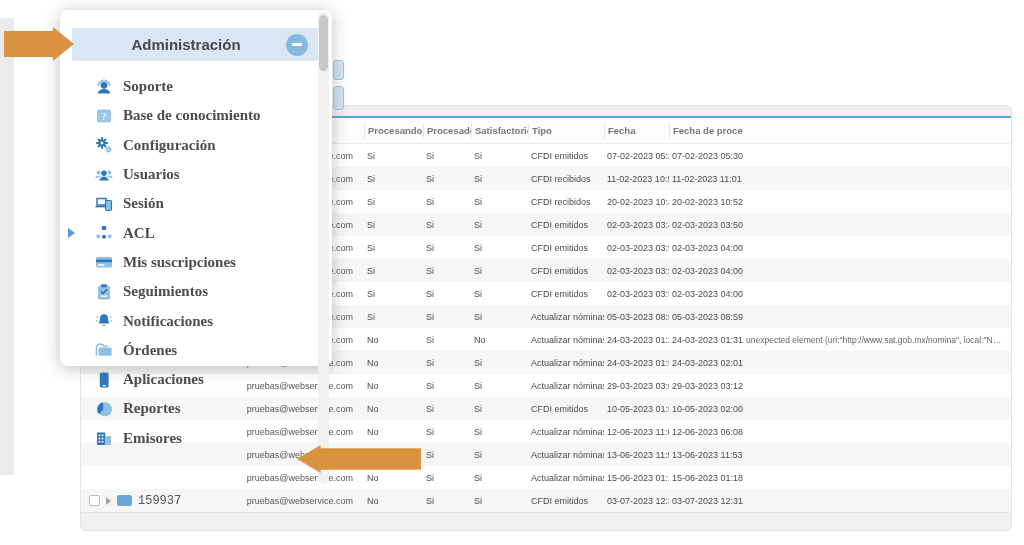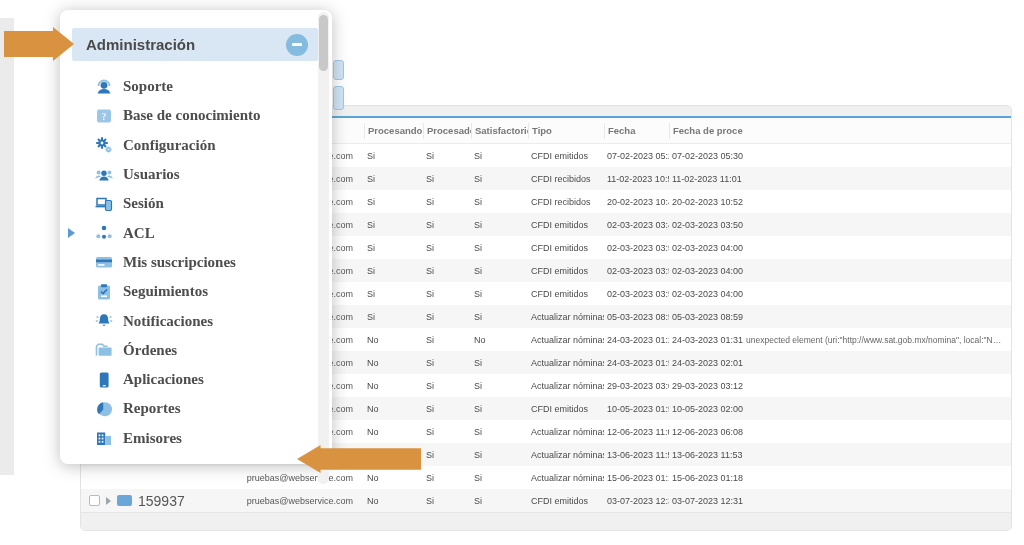--- a/index.html
+++ b/index.html
@@ -21,30 +21,30 @@
   .grid-head .hcell:first-child { border-left:none; }
   .grid-row { height:23px; font-size:9px; color:#4a4a4a; }
   .grid-row:nth-child(even) { background:#f6f6f6; }
   .grid-row .cell { padding-left:3px; white-space:nowrap; overflow:hidden; }
   .cell-email { display:flex; align-items:center; justify-content:flex-end; padding-right:11px; position:relative; height:100%; }
   .email-text { color:#555; }
   .row-leftset { position:absolute; left:8px; top:0; height:100%; display:flex; align-items:center; gap:6px; }
   .row-check { width:11px; height:11px; border:1px solid #b4bcc3; border-radius:2px; background:#fff; }
   .row-expander { width:0; height:0; border-left:5px solid #9aa6af; border-top:4px solid transparent; border-bottom:4px solid transparent; }
   .row-typeicon { width:15px; height:11px; background:#6aa7d8; border-radius:2px; }
-  .row-folio { font-size:14px; color:#555; }
+  .row-folio { font-size:12px; color:#555;font-family:Liberation Mono, monospace; }
   .cell-error { font-size:8.5px; color:#666; padding-right:6px; text-overflow:ellipsis; }
   .grid-footer { height:20px; background:#f0f0f0; border-top:1px solid #e5e5e5; }
 
   
   .frag { position:absolute; background:#cfe4f5; border:1px solid #9ec9e8; border-radius:3px; }
 
   
-  .menu-pop { position:absolute; left:60px; top:10px; width:272px; height:454px;
-    background:#ffffff; border-radius:8px; box-shadow:0 2px 16px rgba(90,90,90,.4); }
+  .menu-pop { position:absolute; left:60px; top:10px; width:272px; height:356px;
+    background:#ffffff; border-radius:8px; box-shadow:0 2px 16px rgba(90,90,90,.4);text-align:center; }
   .menu-header { position:absolute; left:12px; right:14px; top:18px; height:33px;
     background:#d9e7f4; border-radius:2px; display:flex; align-items:center; }
   .menu-title { font-size:15px; font-weight:bold; color:#4a4a4a; padding-left:14px; flex:1; }
   .collapse-btn { width:22px; height:22px; border-radius:50%; background:#85bbdf; margin-right:10px;
     display:flex; align-items:center; justify-content:center; cursor:pointer; }
   .collapse-btn .bar { width:10px; height:2.5px; background:#ffffff; border-radius:1px; }
   .menu-items { position:absolute; left:0; top:62px; width:250px; }
   .menu-item { position:relative; height:29.3px; display:flex; align-items:center; cursor:pointer;font-family:Liberation Serif, serif; }
   .menu-item .expander { position:absolute; left:8px; width:0; height:0;
     border-left:7px solid #5b9bd5; border-top:5px solid transparent; border-bottom:5px solid transparent; }

